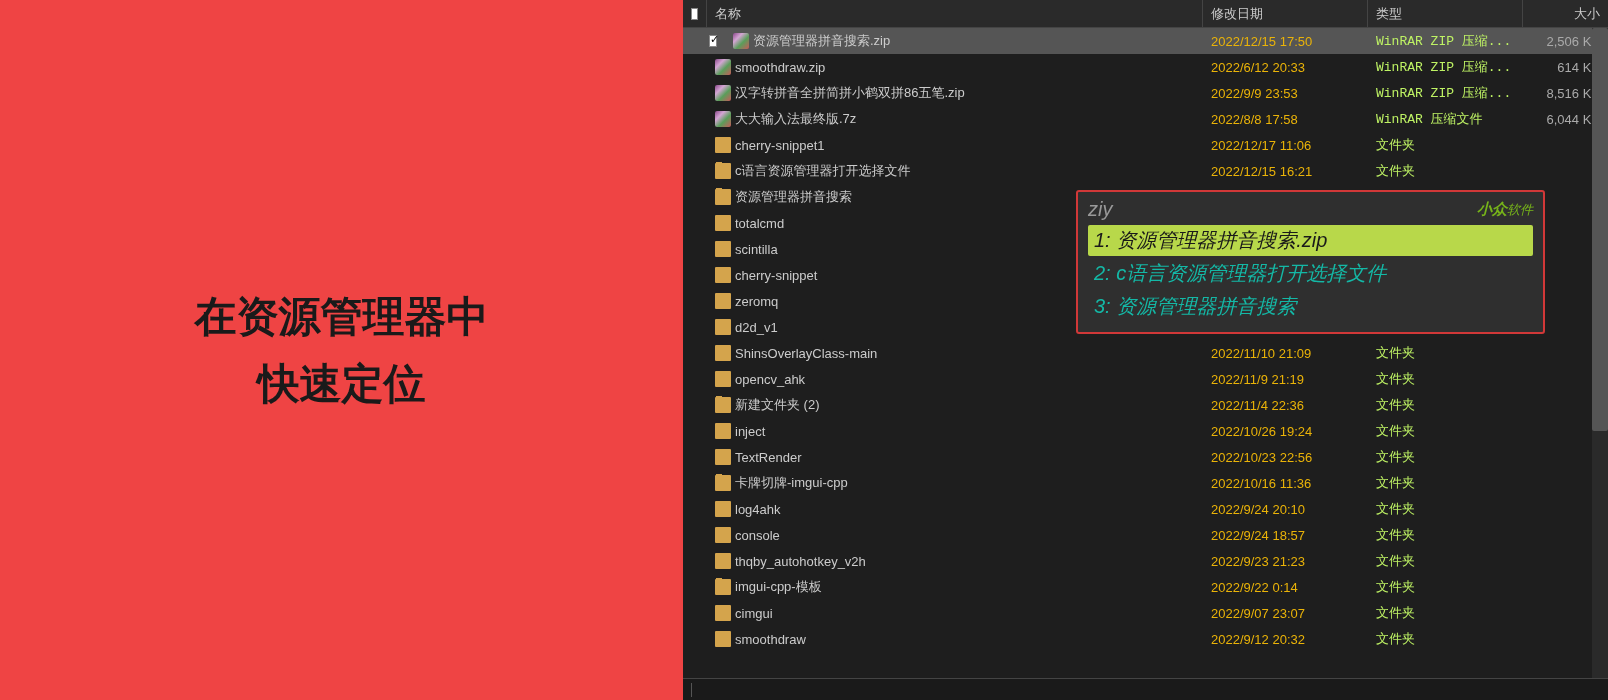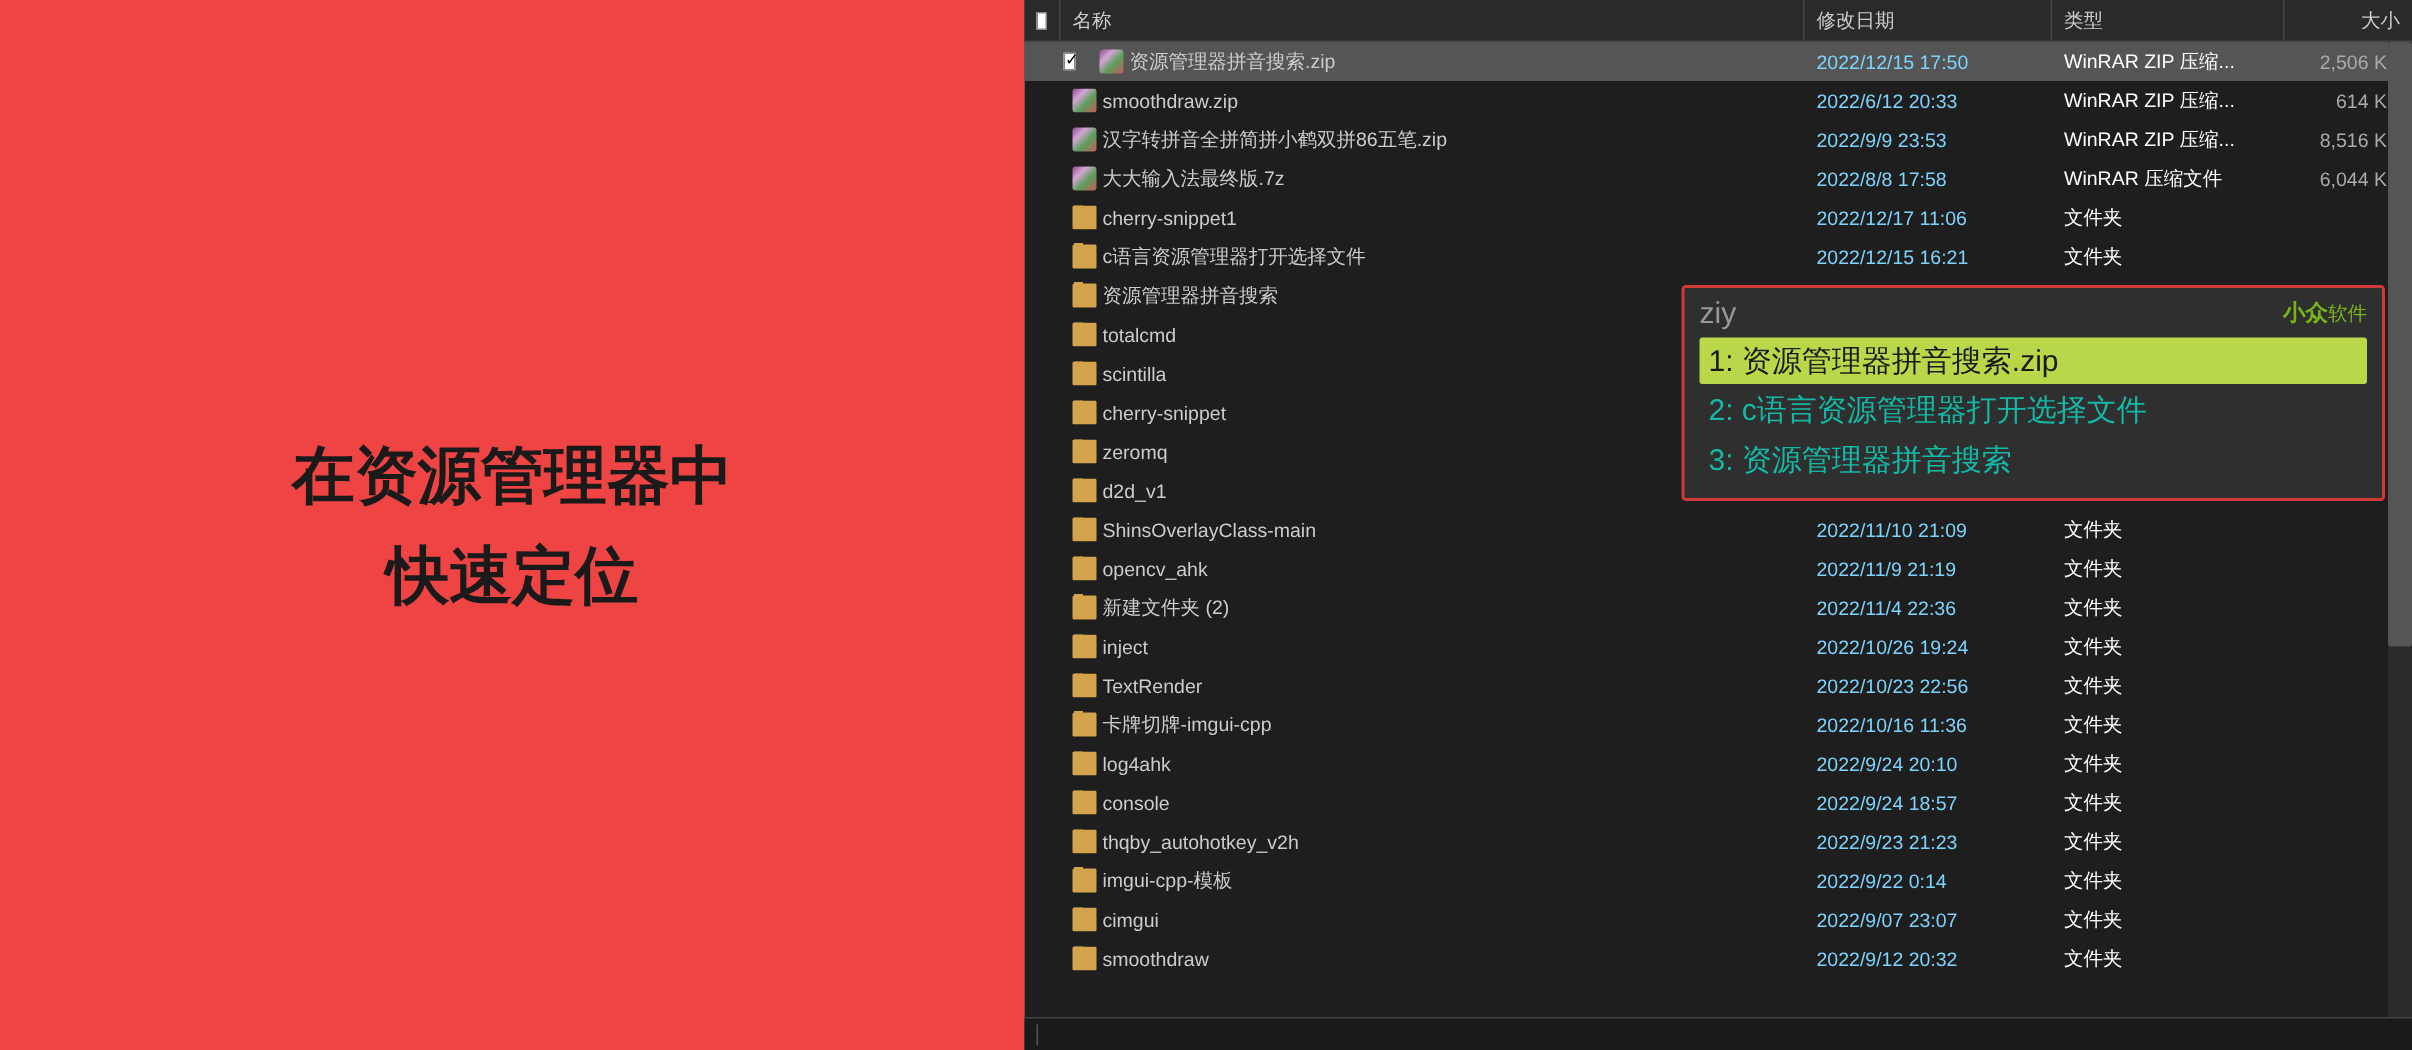--- a/index.html
+++ b/index.html
@@ -106,22 +106,22 @@
   color: #000;
 }
 .header-checkbox {
   width: 12px;
   height: 12px;
   border: 1px solid #888;
   background: #fff;
   display: inline-block;
 }
 .name-cell { flex: 1; gap: 4px; }
-.date-cell { width: 165px; color: #7dd3fc; }
-.type-cell { width: 155px; color: #ffffff; }
+.date-cell { width: 165px; color: #eab308; }
+.type-cell { width: 155px; color: #bef264; font-family: Liberation Mono, monospace; }
 .size-cell { width: 85px; justify-content: flex-end; color: #aaa; }
 .icon {
   width: 16px;
   height: 16px;
   flex-shrink: 0;
   display: inline-block;
 }
 .icon-archive {
   background: linear-gradient(135deg, #8b4a8b 0%, #d4a5d4 30%, #5a9e5a 60%, #c85a5a 100%);
   border-radius: 2px;
@@ -137,27 +137,28 @@
   top: -2px;
   left: 1px;
   width: 6px;
   height: 3px;
   background: #d4a44c;
   border-radius: 1px 1px 0 0;
 }
 .search-popup {
   position: absolute;
   top: 190px;
-  left: 438px;
+  left: 393px;
   width: 469px;
   background: #2f2f2f;
   border: 2px solid #d13838;
   border-radius: 3px;
   padding: 6px 10px 8px;
   z-index: 10;
+  font-style: italic;
 }
 .search-input-row {
   display: flex;
   justify-content: space-between;
   align-items: center;
   margin-bottom: 4px;
 }
 .search-query {
   color: #999;
   font-size: 20px;

